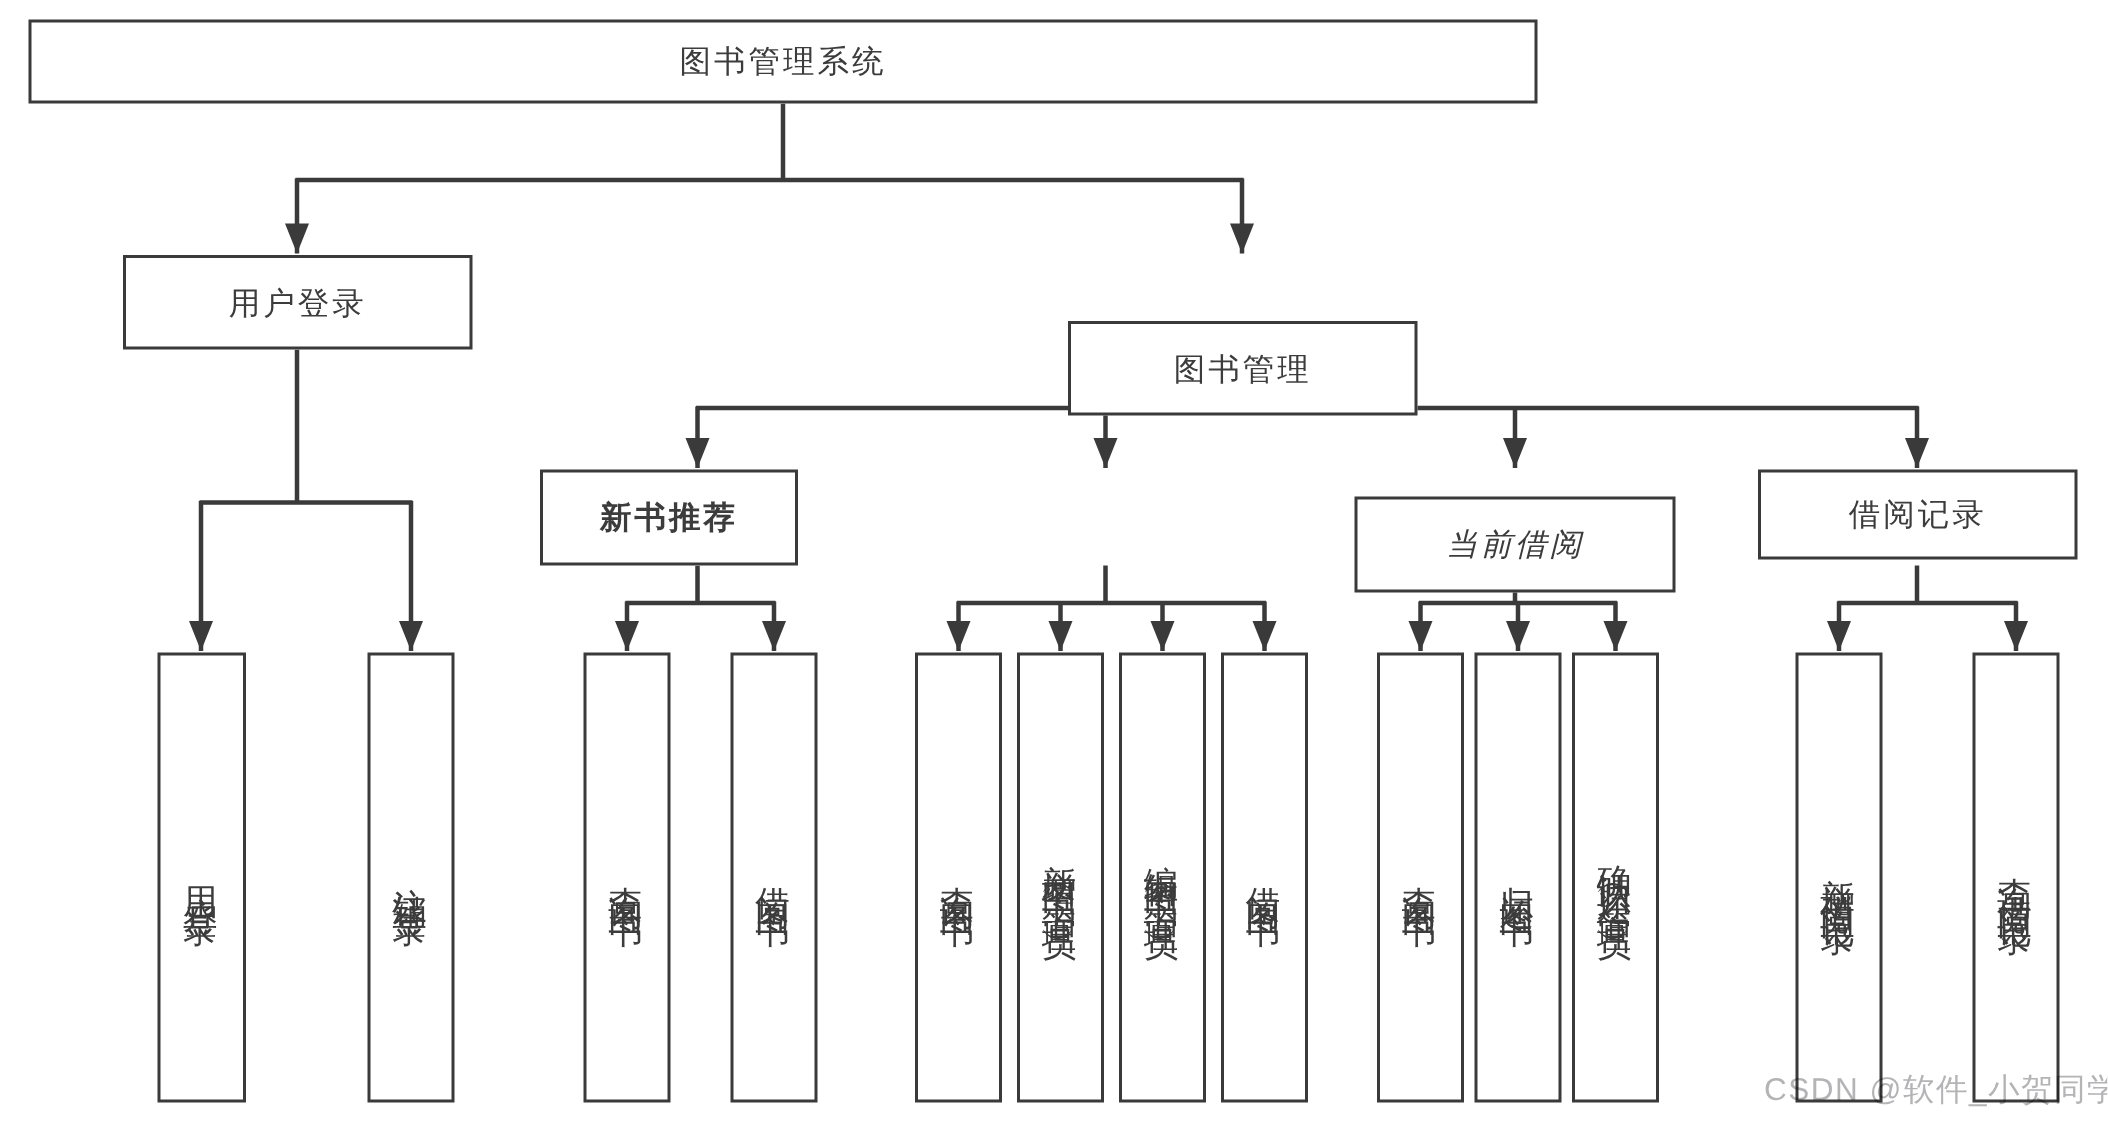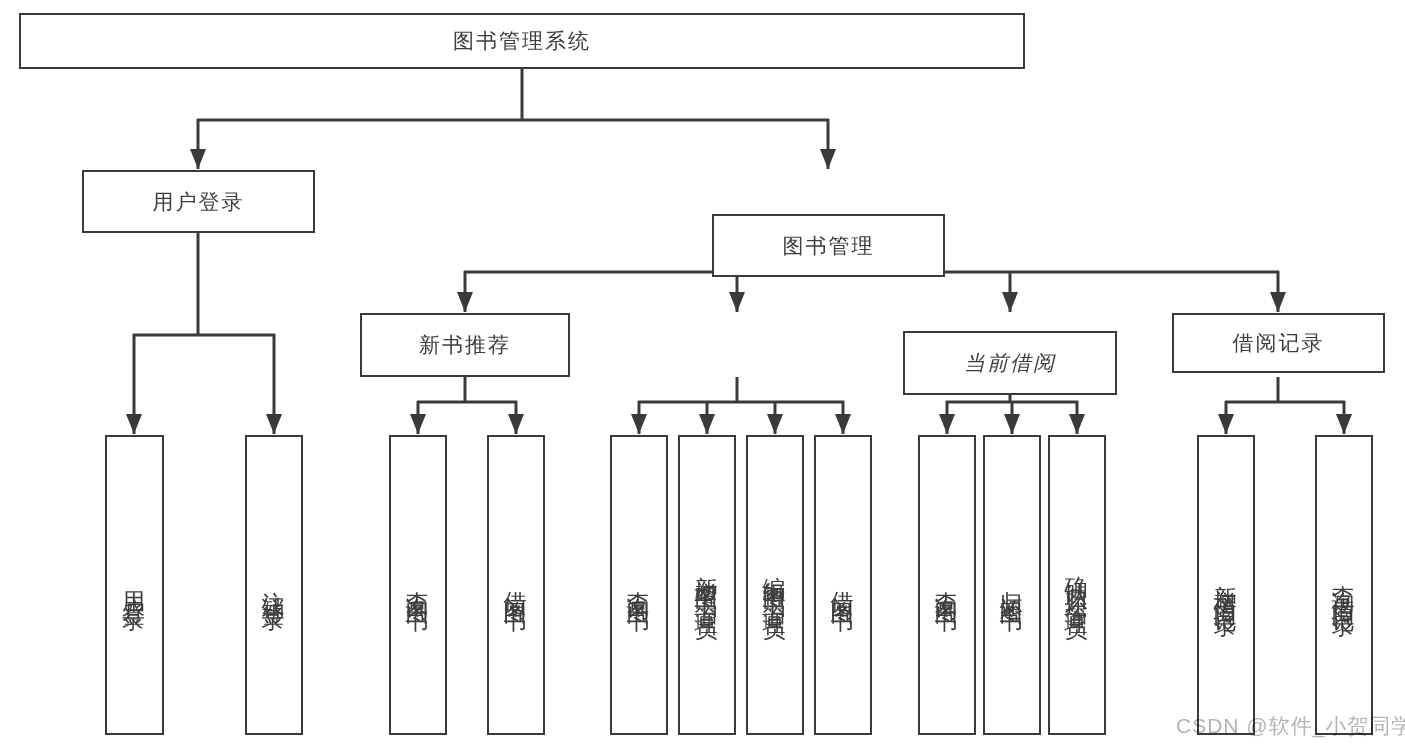--- a/index.html
+++ b/index.html
@@ -90,21 +90,21 @@
       <line x1="1226" y1="401" x2="1226" y2="434" marker-end="url(#arrow)"></line>
       <line x1="1344" y1="401" x2="1344" y2="434" marker-end="url(#arrow)"></line>
     </g>
   </svg>
 
   <div class="box h-box" style="left:19px; top:13px; width:1006px; height:56px;">图书管理系统</div>
 
   <div class="box h-box" style="left:82px; top:170px; width:233px; height:63px;">用户登录</div>
   <div class="box h-box" style="left:712px; top:170px; width:233px; height:63px;margin-top:44px;">图书管理</div>
 
-  <div class="box h-box" style="left:360px; top:313px; width:210px; height:64px;">新书推荐</div>
+  <div class="box h-box" style="left:360px; top:313px; width:172px; height:64px;font-weight:bold;">新书推荐</div>
   <div class="box h-box" style="left:903px; top:331px; width:214px; height:64px;font-style:italic;">当前借阅</div>
   <div class="box h-box" style="left:1172px; top:313px; width:213px; height:60px;">借阅记录</div>
 
   <div class="box v-box" style="left:105px; top:435px; width:59px; height:300px;">用户登录</div>
   <div class="box v-box" style="left:245px; top:435px; width:58px; height:300px;">注销登录</div>
 
   <div class="box v-box" style="left:389px; top:435px; width:58px; height:300px;">查询图书</div>
   <div class="box v-box" style="left:487px; top:435px; width:58px; height:300px;">借阅图书</div>
 
   <div class="box v-box" style="left:610px; top:435px; width:58px; height:300px;">查询图书</div>

